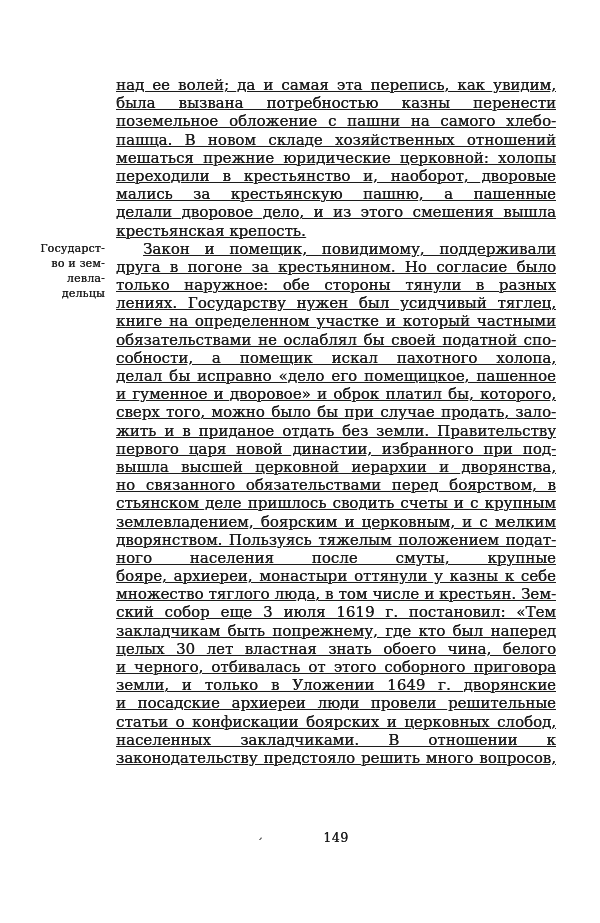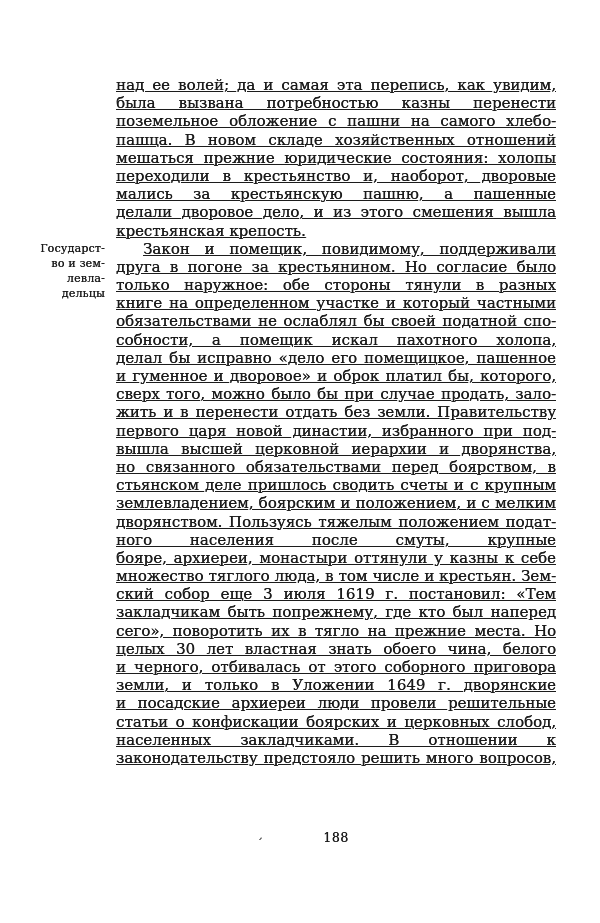--- a/index.html
+++ b/index.html
@@ -87,52 +87,52 @@
     <div>во и зем-</div>
     <div>левла-</div>
     <div>дельцы</div>
   </aside>
 
   <main class="textcol">
     <div class="bline">над ее волей; да и самая эта перепись, как увидим,</div>
     <div class="bline">была вызвана потребностью казны перенести податное</div>
     <div class="bline">поземельное обложение с пашни на самого хлебо-</div>
     <div class="bline">пашца. В новом складе хозяйственных отношений стали</div>
-    <div class="bline">мешаться прежние юридические состояния: холопы</div>
+    <div class="bline">мешаться прежние юридические церковной: холопы</div>
     <div class="bline">переходили в крестьянство и, наоборот, дворовые прини-</div>
     <div class="bline">мались за крестьянскую пашню, а пашенные крестьяне</div>
     <div class="bline">делали дворовое дело, и из этого смешения вышла</div>
     <div class="bline endpara">крестьянская крепость.</div>
     <div class="bline indent">Закон и помещик, повидимому, поддерживали друг</div>
     <div class="bline">друга в погоне за крестьянином. Но согласие было</div>
     <div class="bline">только наружное: обе стороны тянули в разных направ-</div>
+    <div class="bline">лениях. Государству нужен был усидчивый тяглец,</div>
     <div class="bline">книге на определенном участке и который частными</div>
     <div class="bline">обязательствами не ослаблял бы своей податной спо-</div>
     <div class="bline">собности, а помещик искал пахотного холопа, который</div>
     <div class="bline">делал бы исправно «дело его помещицкое, пашенное</div>
     <div class="bline">и гуменное и дворовое» и оброк платил бы, которого,</div>
     <div class="bline">сверх того, можно было бы при случае продать, зало-</div>
-    <div class="bline">жить и в перенести отдать без земли. Правительству</div>
+    <div class="bline">жить и в приданое отдать без земли. Правительству</div>
     <div class="bline">первого царя новой династии, избранного при под-</div>
     <div class="bline">вышла высшей церковной иерархии и дворянства,</div>
     <div class="bline">но связанного обязательствами перед боярством, в кре-</div>
     <div class="bline">стьянском деле пришлось сводить счеты и с крупным</div>
-    <div class="bline">землевладением, боярским и положением, и с мелким</div>
+    <div class="bline">землевладением, боярским и церковным, и с мелким</div>
     <div class="bline">дворянством. Пользуясь тяжелым положением подат-</div>
     <div class="bline">ного населения после смуты, крупные землевладельцы,</div>
     <div class="bline">бояре, архиереи, монастыри оттянули у казны к себе</div>
     <div class="bline">множество тяглого люда, в том числе и крестьян. Зем-</div>
     <div class="bline">ский собор еще 3 июля 1619 г. постановил: «Тем</div>
     <div class="bline">закладчикам быть попрежнему, где кто был наперед</div>
-    <div class="bline">сего», поворотить их в тягло на прежние места. Но</div>
     <div class="bline">целых 30 лет властная знать обоего чина, белого</div>
     <div class="bline">и черного, отбивалась от этого соборного приговора всей</div>
     <div class="bline">земли, и только в Уложении 1649 г. дворянские</div>
     <div class="bline">и посадские архиереи люди провели решительные</div>
     <div class="bline">статьи о конфискации боярских и церковных слобод,</div>
     <div class="bline">населенных закладчиками. В отношении к крестьянам</div>
     <div class="bline">законодательству предстояло решить много вопросов,</div>
   </main>
 
   <div class="stray">,</div>
-  <div class="pagenum">188</div>
+  <div class="pagenum">149</div>
 
 </div>
 
 </body></html>

